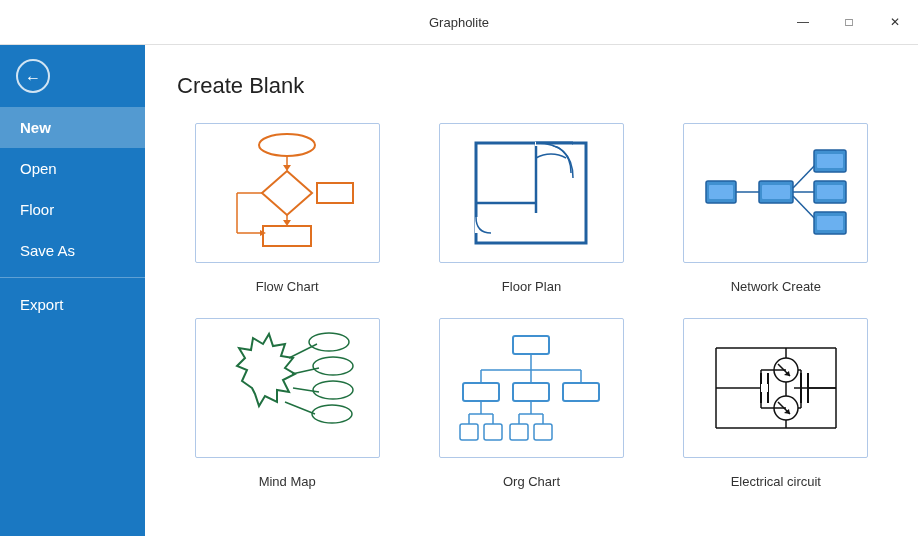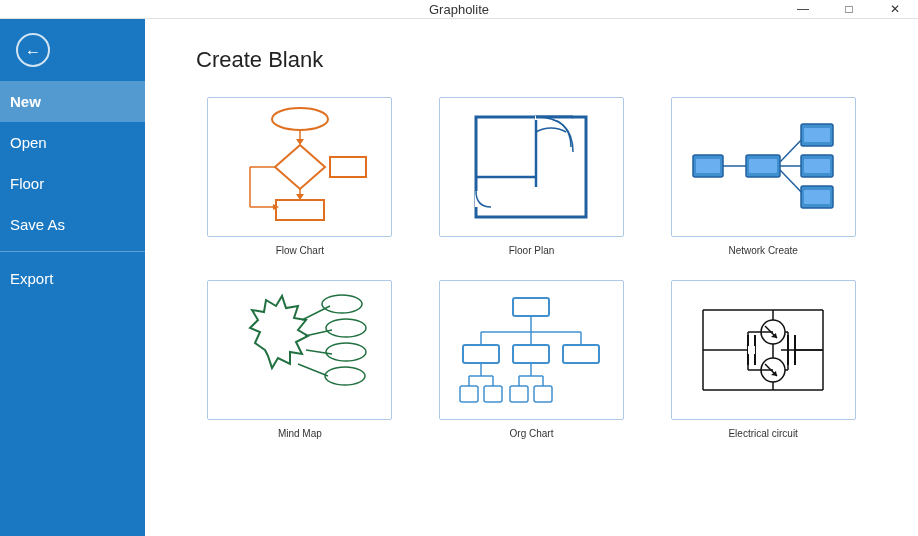--- a/index.html
+++ b/index.html
@@ -2,21 +2,21 @@
 <html><head>
   <meta charset="utf-8">
   <style>
     * { box-sizing: border-box; margin: 0; padding: 0; }
     body { font-family: 'Segoe UI', Arial, sans-serif; width: 918px; height: 536px; overflow: hidden; background: #fff; display: flex; flex-direction: column; }
 
     
     .title-bar {
       background: #fff;
       border-bottom: 1px solid #e0e0e0;
-      height: 19px;
+      height: 45px;
       display: flex;
       align-items: center;
       justify-content: space-between;
       padding: 0 0 0 0;
       flex-shrink: 0;
     }
     .title-bar-title {
       flex: 1;
       text-align: center;
       font-size: 13px;
@@ -66,38 +66,38 @@
       border: 2px solid rgba(255,255,255,0.8);
       background: transparent;
       display: flex;
       align-items: center;
       justify-content: center;
       cursor: pointer;
       color: #fff;
       font-size: 16px;
     }
     .sidebar-item {
-      padding: 12px 10px;
+      padding: 12px 20px;
       color: #fff;
       font-size: 15px;
       cursor: pointer;
       transition: background 0.15s;
     }
     .sidebar-item.active { background: rgba(255,255,255,0.25); font-weight: 600; }
     .sidebar-divider {
       height: 1px;
       background: rgba(255,255,255,0.3);
       margin: 6px 0;
     }
 
     
     .content {
       flex: 1;
       overflow-y: auto;
-      padding: 28px 51px;
+      padding: 28px 32px;
       background: #fff;
     }
     .content-title {
       font-size: 22px;
       font-weight: 300;
       color: #222;
       margin-bottom: 24px;
     }
 
     .diagram-grid {
@@ -117,23 +117,24 @@
       height: 140px;
       border: 1px solid #b0c8e8;
       background: #fff;
       display: flex;
       align-items: center;
       justify-content: center;
       margin-bottom: 8px;
       border-radius: 2px;
     }
     .diagram-label {
-      font-size: 10px;
+      font-size: 13px;
       color: #333;
       text-align: center;
+      margin-top: 8px;
     }
 
     
     svg { overflow: visible; }
 
     
     .content::-webkit-scrollbar { width: 12px; }
     .content::-webkit-scrollbar-track { background: #f0f0f0; }
     .content::-webkit-scrollbar-thumb { background: #c0c0c0; border: 2px solid #f0f0f0; }
   </style>

